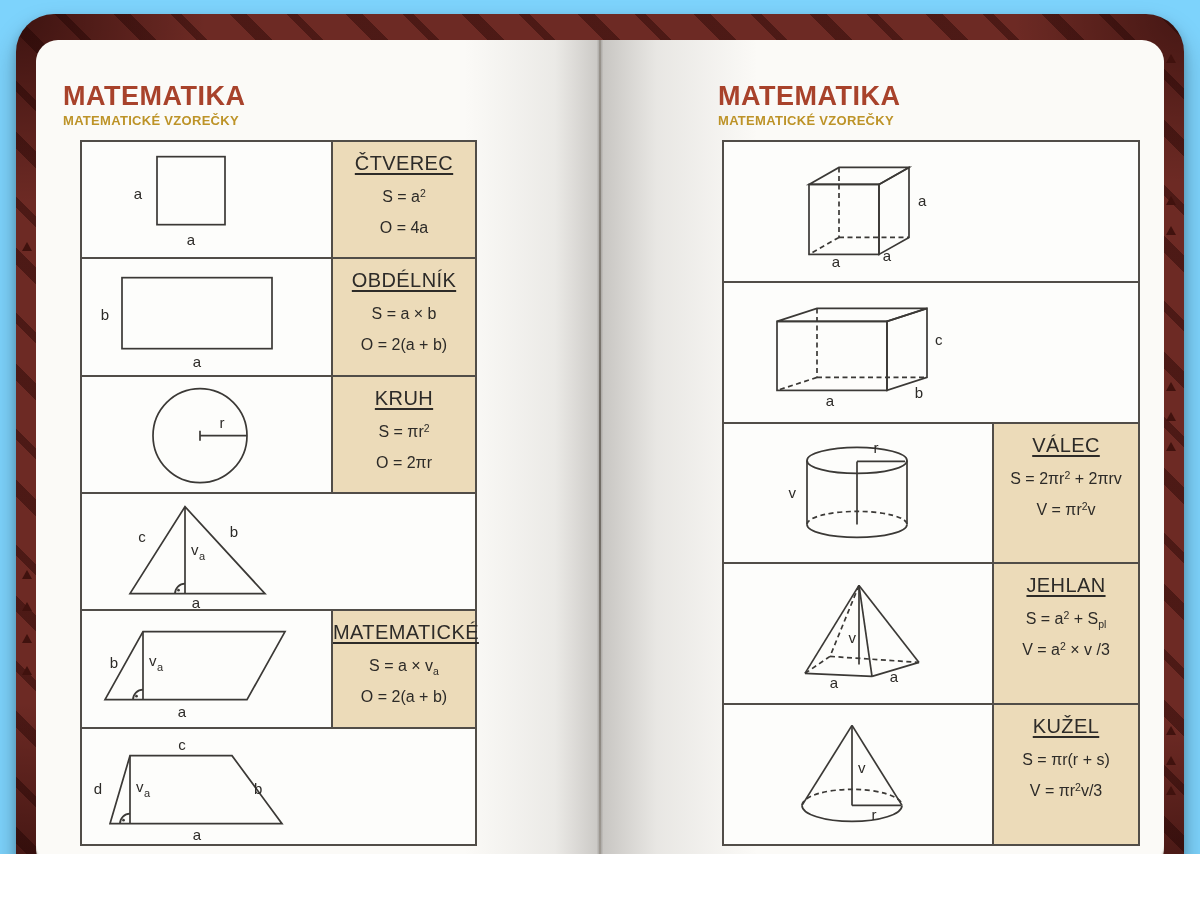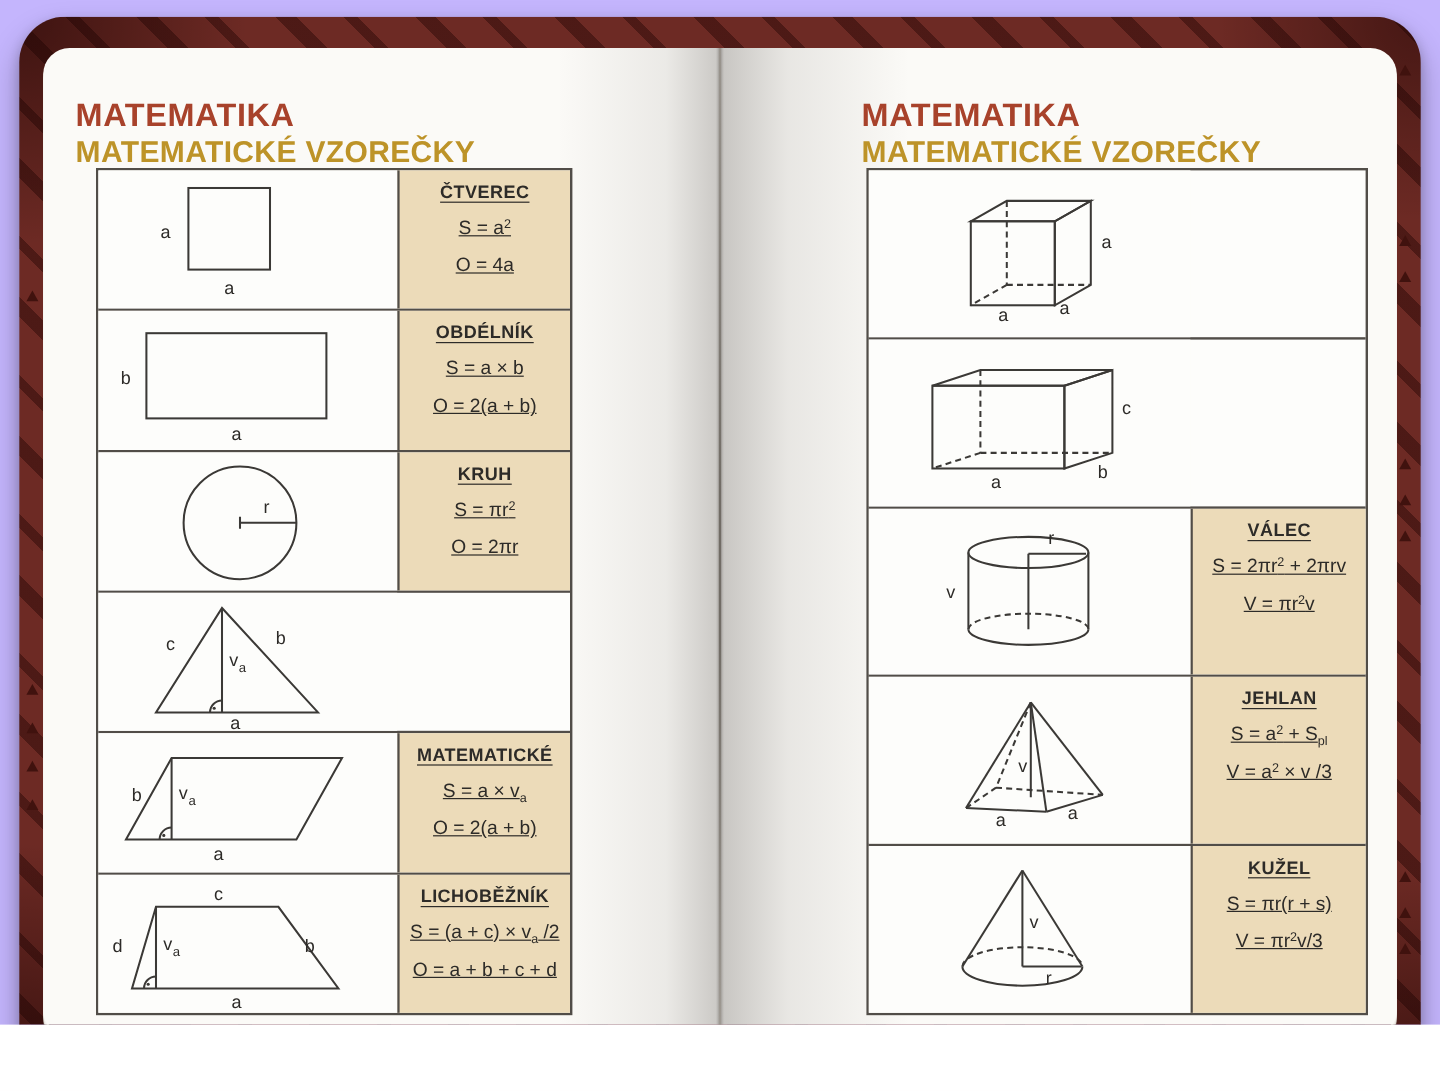--- a/index.html
+++ b/index.html
@@ -1,17 +1,17 @@
 <!DOCTYPE html>
 <html><head>
 <meta charset="utf-8">
 <style>
   html,body{margin:0;padding:0;background:#ffffff;}
   .stage{position:relative;width:1200px;height:854px;overflow:hidden;
-         font-family:"Liberation Sans",sans-serif;background:#c4b5fd;}
+         font-family:"Liberation Sans",sans-serif;background:#7dd3fc;}
 
   
   .book{position:absolute;left:16px;top:14px;width:1168px;height:878px;border-radius:38px;
         background-color:#6d2a24;
         background-image:
           radial-gradient(circle at 0% 0%, rgba(22,0,0,.55), rgba(22,0,0,0) 190px),
           radial-gradient(circle at 100% 0%, rgba(22,0,0,.45), rgba(22,0,0,0) 170px),
           radial-gradient(circle at 0% 100%, rgba(22,0,0,.55), rgba(22,0,0,0) 190px),
           radial-gradient(circle at 100% 100%, rgba(22,0,0,.5), rgba(22,0,0,0) 170px),
           repeating-linear-gradient(45deg,
@@ -31,35 +31,35 @@
                 rgba(70,65,60,.26) 99.4%, rgba(45,40,36,.45) 100%);}
   .page-right{left:564px;border-radius:0 22px 22px 0;
      background:linear-gradient(to left, rgba(0,0,0,0) 0 72%, rgba(95,90,84,.12) 90%,
                 rgba(70,65,60,.28) 99.4%, rgba(45,40,36,.45) 100%);}
   .spine{position:absolute;left:563px;top:0;width:2px;height:100%;
          background:linear-gradient(to bottom,#9a958e,#716c65 45%,#716c65 60%,#a09b94);}
 
   
   .hdr{position:absolute;top:42px;}
   .hdr .t1{font-size:27px;font-weight:bold;color:#a8422b;letter-spacing:.5px;line-height:1.05;}
-  .hdr .t2{font-size:25px;font-weight:bold;color:#bd9328;letter-spacing:.3px;margin-top:3px;}
+  .hdr .t2{font-size:13px;font-weight:bold;color:#bd9328;letter-spacing:.3px;margin-top:3px;}
 
   
   .ftable{position:absolute;top:100px;height:706px;border:2px solid #514d48;
           display:flex;flex-direction:column;background:#fdfdfb;box-sizing:border-box;}
   .frow{flex:1;display:flex;border-bottom:2px solid #514d48;min-height:0;}
   .frow:last-child{border-bottom:none;}
   .dcell{position:relative;background:#fdfdfb;}
   .tbl-l{left:44px;width:397px;}  .tbl-l .dcell{width:249px;}
   .tbl-r{left:122px;width:418px;} .tbl-r .dcell{width:268px;}
   .fcell{flex:1;background:#ecdbb9;border-left:2px solid #514d48;text-align:center;
          padding-top:10px;color:#2d2b28;min-width:0;}
-  .fname{font-weight:bold;font-size:15px;letter-spacing:.4px;
+  .fname{font-weight:normal;font-size:20px;letter-spacing:.4px;
          text-decoration:underline;text-underline-offset:3px;}
-  .fline{font-size:16px;margin-top:13px;white-space:nowrap;text-decoration:underline;}
+  .fline{font-size:16px;margin-top:13px;white-space:nowrap;}
   .fline:first-of-type{margin-top:15px;}
   .fline sup{font-size:10.5px;position:relative;top:-5px;vertical-align:baseline;}
   .fline sub{font-size:10.5px;position:relative;top:4px;vertical-align:baseline;}
 
   
   .dcell svg{display:block;width:100%;height:100%;}
   .dcell svg rect,.dcell svg line,.dcell svg path,.dcell svg polygon,
   .dcell svg circle,.dcell svg ellipse{fill:none;stroke:#3b3936;stroke-width:1.7px;}
   .dcell svg .dash{stroke-dasharray:5 3.5;}
   .dcell svg .dot{fill:#3b3936;stroke:none;}
@@ -187,25 +187,20 @@
                 <path d="M 38 94 A 10 10 0 0 1 48 84"></path>
                 <circle class="dot" cx="41.5" cy="90.5" r="1.3"></circle>
                 <text x="100" y="20" text-anchor="middle">c</text>
                 <text x="20" y="64" text-anchor="end">d</text>
                 <text x="54" y="62">v</text>
                 <text x="62" y="67" class="sublbl">a</text>
                 <text x="172" y="64">b</text>
                 <text x="115" y="110" text-anchor="middle">a</text>
               </svg>
             </div>
-            <div class="fcell">
-              <div class="fname">LICHOBĚŽNÍK</div>
-              <div class="fline">S = (a + c) × v<sub>a</sub> /2</div>
-              <div class="fline">O = a + b + c + d</div>
-            </div>
           </div>
 
         </div>
       </div>
 
       <div class="page page-right">
         <div class="hdr" style="left:118px">
           <div class="t1">MATEMATIKA</div>
           <div class="t2">MATEMATICKÉ VZOREČKY</div>
         </div>

